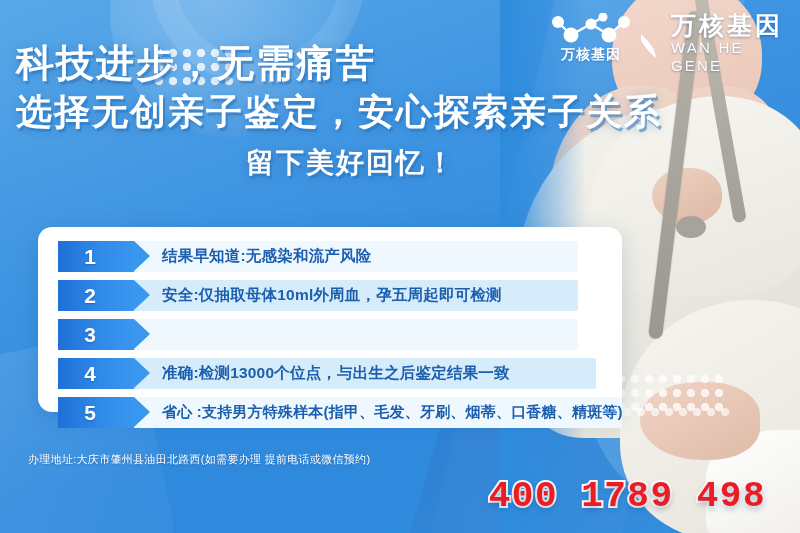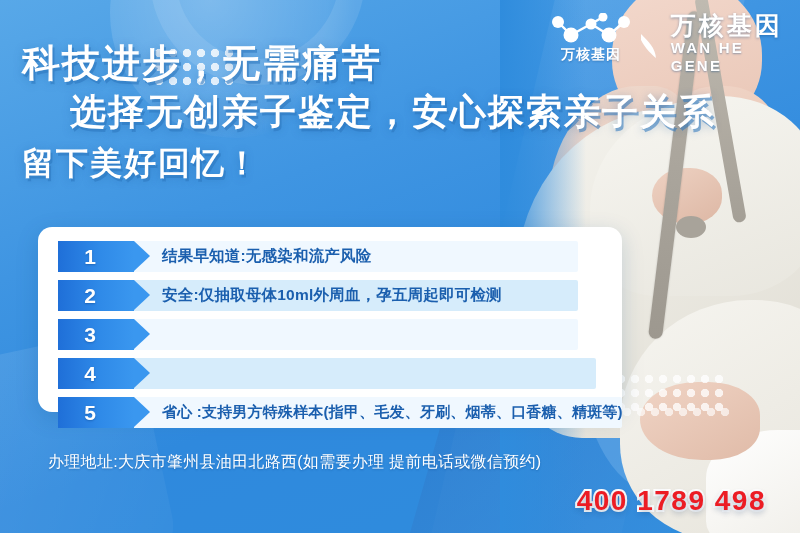--- a/index.html
+++ b/index.html
@@ -144,34 +144,34 @@
   }
   .logo-sep{
     width:22px;height:30px;position:relative;flex:0 0 auto;
   }
   .logo-words{display:flex;flex-direction:column;justify-content:center;}
   .logo-cn{
     color:#fff;font-size:25px;font-weight:bold;letter-spacing:3px;line-height:1.08;
     text-shadow:0 1px 3px rgba(0,60,120,.4);
   }
   .logo-en{
-    color:#fff;font-size:15px;font-weight:bold;letter-spacing:2.2px;line-height:1.2;
+    color:#fff;font-size:15px;font-weight:normal;letter-spacing:2.2px;line-height:1.2;
     text-shadow:0 1px 2px rgba(0,60,120,.4);
   }
 
   
-  .headline{position:absolute;left:22px;top:40px;width:670px;}
+  .headline{position:absolute;left:16px;top:40px;width:670px;}
   .hl{
     color:#ffffff;font-weight:bold;white-space:nowrap;
     text-shadow:2px 3px 0 rgba(43,118,190,.55), 0 2px 10px rgba(20,80,150,.35);
     letter-spacing:2px;
   }
   .hl1{font-size:38px;line-height:46px;}
-  .hl2{font-size:36px;line-height:52px;margin-left:48px;}
-  .hl3{font-size:32px;line-height:50px;}
+  .hl2{font-size:36px;line-height:52px;}
+  .hl3{font-size:28px;line-height:50px;text-align:center;}
 
   
   .card{
     position:absolute;left:38px;top:227px;width:584px;height:185px;
     background:#ffffff;border-radius:14px;
     box-shadow:0 6px 22px rgba(12,70,130,.18);
     padding:14px 0 14px 0;box-sizing:border-box;
   }
   .rows{position:relative;}
   .row{
@@ -201,32 +201,33 @@
   }
   .row-text{
     position:relative;z-index:2;margin-left:28px;
     color:#1b5fae;font-size:15.5px;font-weight:bold;white-space:nowrap;
     letter-spacing:.2px;
   }
   .row-5 .row-text{font-size:15px;}
 
   
   .address{
-    position:absolute;left:48px;top:452px;
-    color:#ffffff;font-size:16px;letter-spacing:.3px;
+    position:absolute;left:28px;top:452px;
+    color:#ffffff;font-size:11px;letter-spacing:.3px;
     text-shadow:0 1px 2px rgba(10,70,140,.45);
     white-space:nowrap;
   }
   .phone{
     position:absolute;right:34px;bottom:16px;
-    font-size:28px;font-weight:bold;letter-spacing:1.5px;
+    font-size:36px;font-weight:bold;letter-spacing:1.5px;
     color:#ec1c24;white-space:nowrap;
     -webkit-text-stroke:4px #ffffff;
     paint-order:stroke fill;
     text-shadow:0 3px 6px rgba(0,40,90,.32);
+    font-family:Liberation Mono, monospace;
   }
 </style>
 </head>
 <body>
 
 <div id="banner">
 
   <div class="bg-circle-tl"></div>
   <div class="bg-ring-tl"></div>
   <div class="bg-soft-left"></div>
@@ -316,20 +317,21 @@
         <div class="badge">
           <span>3</span>
         </div>
       </div>
 
       <div class="row row-4">
         <div class="row-band" style="width:538px;background:#d6ecfb;"></div>
         <div class="badge">
           <span>4</span>
         </div>
+        <div class="row-text">准确:检测13000个位点，与出生之后鉴定结果一致</div>
       </div>
 
       <div class="row row-5">
         <div class="row-band" style="width:564px;background:#f0f8ff;"></div>
         <div class="badge">
           <span>5</span>
         </div>
         <div class="row-text">省心 :支持男方特殊样本(指甲、毛发、牙刷、烟蒂、口香糖、精斑等)</div>
       </div>
 

